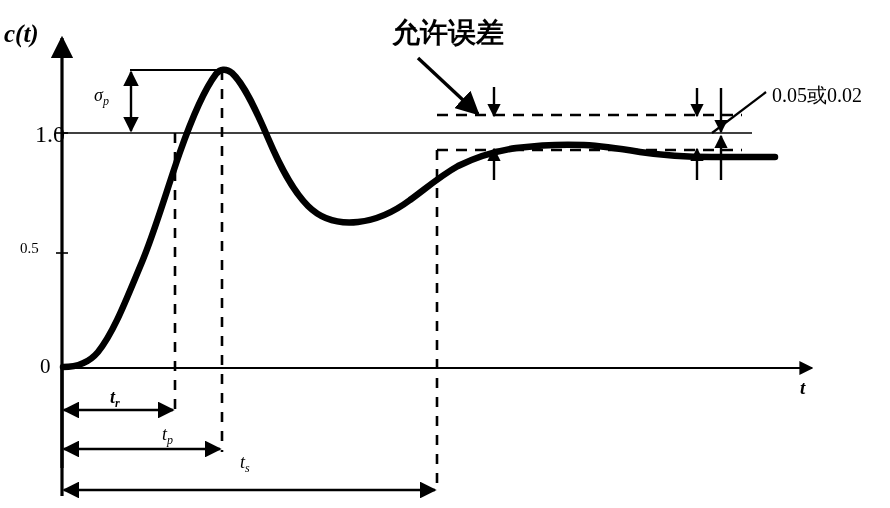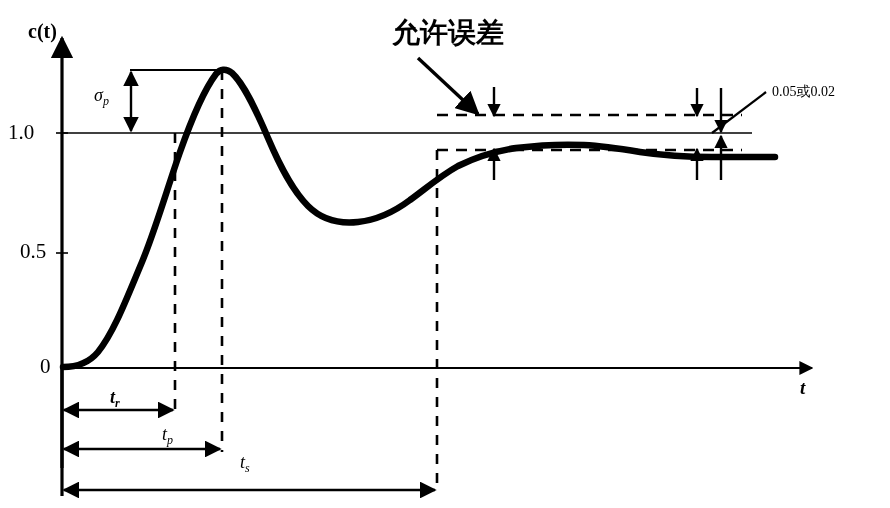--- a/index.html
+++ b/index.html
@@ -25,41 +25,42 @@
     height: 508px;
   }
   .lbl {
     position: absolute;
     color: #000000;
     white-space: nowrap;
     line-height: 1;
     user-select: none;
   }
   .lbl-ct {
-    left: 28px;
+    left: 4px;
     top: 21px;
-    font-size: 20px;
+    font-size: 25px;
+    font-style: italic;
     font-weight: bold;
   }
   .lbl-t {
     left: 800px;
     top: 378px;
     font-size: 19px;
     font-style: italic;
     font-weight: bold;
   }
   .lbl-one {
-    left: 8px;
+    left: 35px;
     top: 122px;
-    font-size: 21px;
+    font-size: 24px;
   }
   .lbl-half {
     left: 20px;
     top: 241px;
-    font-size: 21px;
+    font-size: 15px;
   }
   .lbl-zero {
     left: 40px;
     top: 356px;
     font-size: 21px;
   }
   .lbl-sigma {
     left: 94px;
     top: 86px;
     font-size: 18px;
@@ -74,21 +75,21 @@
   .lbl-tol {
     left: 392px;
     top: 19px;
     font-size: 28px;
     font-weight: bold;
     font-family: "DejaVu Sans", "Liberation Sans", sans-serif;
   }
   .lbl-tolval {
     left: 772px;
     top: 85px;
-    font-size: 14px;
+    font-size: 20px;
   }
   .lbl-tr {
     left: 110px;
     top: 388px;
     font-size: 18px;
     font-style: italic;
     font-weight: bold;
   }
   .lbl-tp {
     left: 131px;

